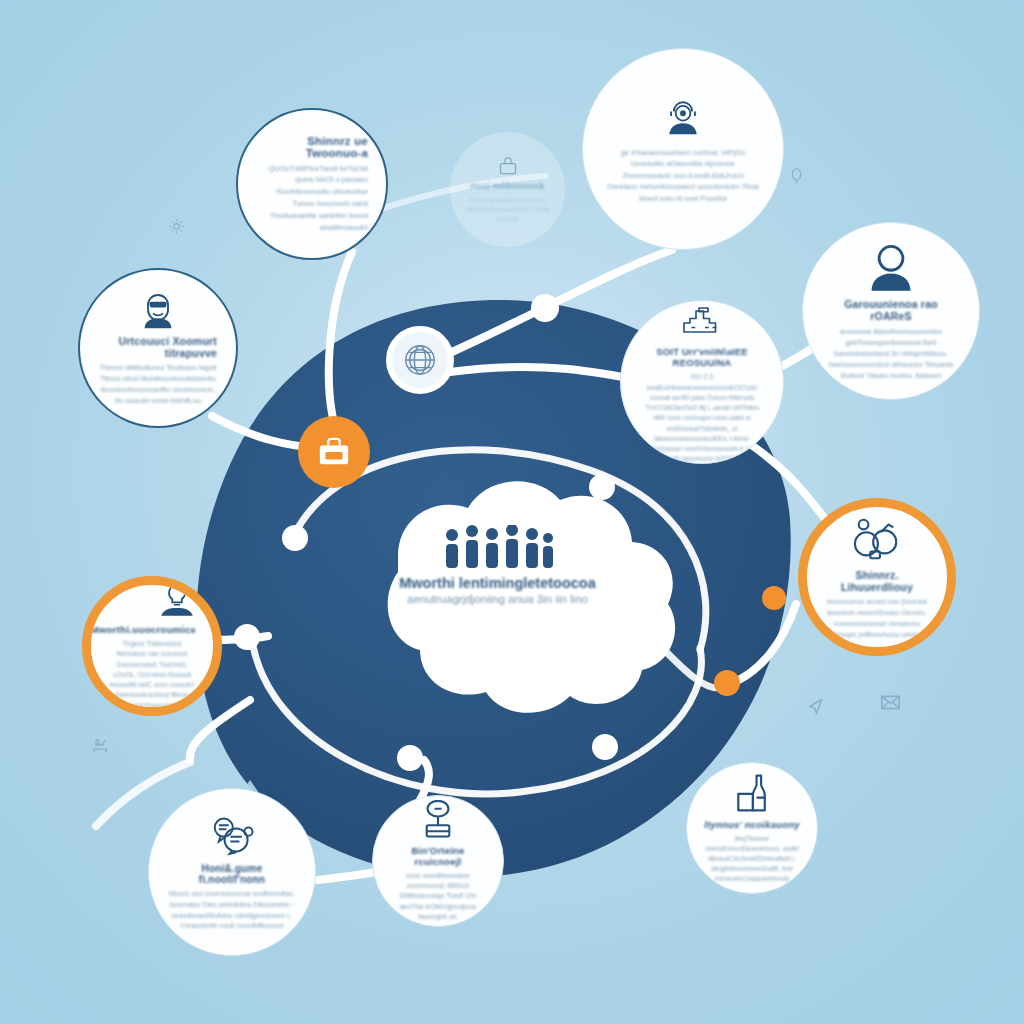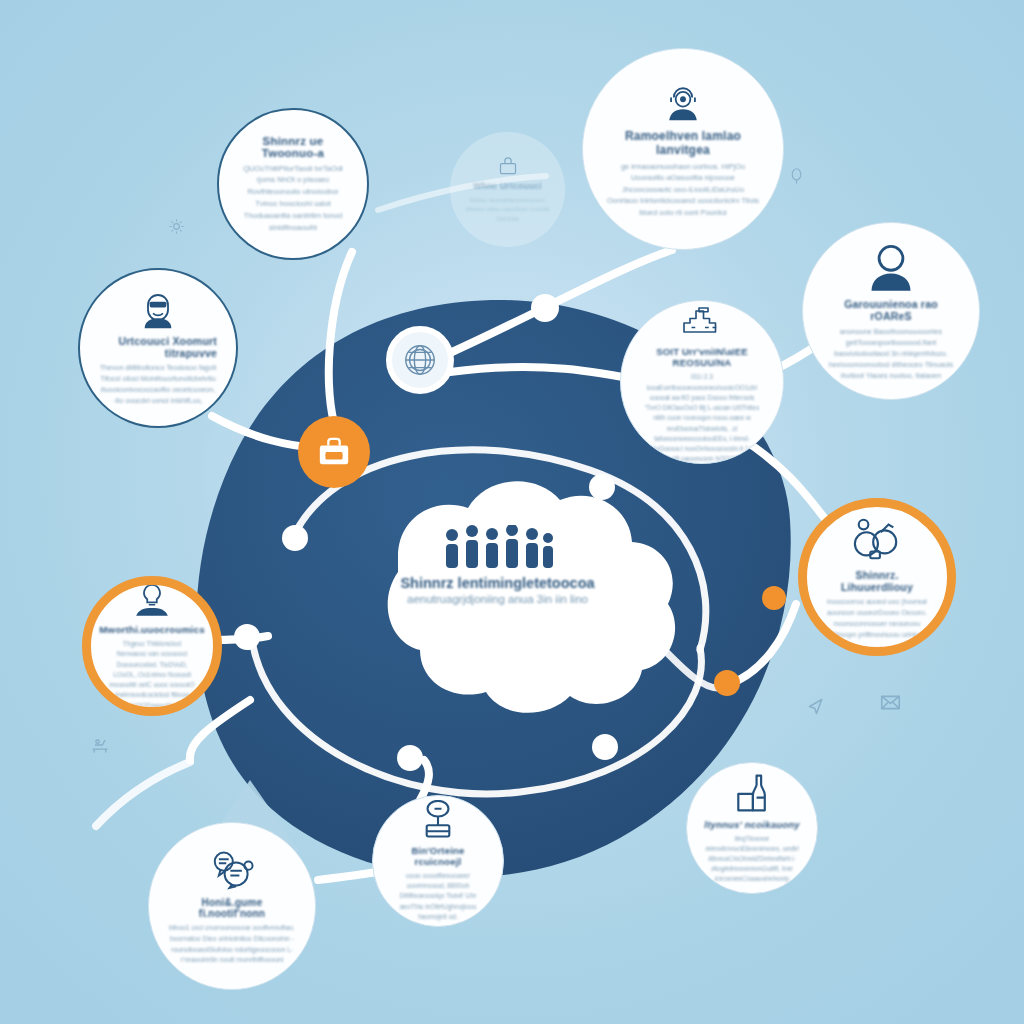--- a/index.html
+++ b/index.html
@@ -192,46 +192,45 @@
             <rect x="46" y="18" width="12" height="25" rx="4"></rect>
           <circle cx="72" cy="5" r="6"></circle>
             <rect x="66" y="14" width="12" height="29" rx="4"></rect>
           <circle cx="92" cy="9" r="6"></circle>
             <rect x="86" y="18" width="12" height="25" rx="4"></rect>
           <circle cx="108" cy="13" r="5"></circle>
             <rect x="103" y="21" width="10" height="22" rx="4"></rect>
         </g>
       </svg>
     </div>
-    <div id="cloud-title">Shinnrz lentimingletetoocoa</div>
+    <div id="cloud-title">Mworthi lentimingletetoocoa</div>
     <div id="cloud-sub">aenutruagrjdjoniing anua 3in iin lino</div>
   </div>
 
   <div id="overlay">
-      <div class="bubble ring-blue" style="left: 217px; top: 108px; width: 152px; height: 152px; padding: 18px;">
+      <div class="bubble ring-blue" style="left: 236px; top: 108px; width: 152px; height: 152px; padding: 18px; text-align: right;">
         <div class="b-title" style="font-size: 11.5px;">Shinnrz ue Twoonuo-a</div>
         <div class="b-body" style="font-size: 7.6px; line-height: 11.78px; max-width: 119px;">QUOcThitiPitorTaodi txrTaOdi rjoms NhOt o pisoaec Rovthteooruuiio utnoioobor Tvinoc boocioohi uaiot Thoduaoanfia oaniirtim tonod sinidfinoaouihi</div>
       </div>
       <div class="bubble ghost" style="left: 450px; top: 132px; width: 115px; height: 115px; padding: 14px;">
         <div class="b-icon"><svg width="20" height="20" viewBox="0 0 32 28" fill="none" stroke="#25527d" stroke-width="2">
          <rect x="4" y="10" width="24" height="16" rx="2"></rect>
          <path d="M11 10V6a5 5 0 0110 0v4"></path>
        </svg></div>
-        <div class="b-title" style="font-size: 8.6px;">Whnc Urtcouuci</div>
+        <div class="b-title" style="font-size: 8.6px;">Honi Hdihnnoonk</div>
         <div class="b-body" style="font-size: 6.2px; line-height: 9.61px; max-width: 90px;">Dioloc sesoqhiaroonuumon ithieise-ufieo oanoftovr i-nonild  OitOOtit</div>
       </div>
       <div class="bubble ring-faint" style="left: 582px; top: 48px; width: 202px; height: 202px; padding: 24px;">
         <div class="b-icon"><svg width="44" height="44" viewBox="0 0 48 48" fill="none" stroke="#25527d" stroke-width="2">
          <path d="M14 19a10 10 0 0120 0"></path>
             <circle cx="24" cy="21" r="8"></circle>
          <circle cx="24" cy="21" r="3.2" fill="#25527d" stroke="none"></circle>
          <path d="M11 19v5M37 19v5"></path>
          <path d="M9 44c1-8 7-12 15-12s14 4 15 12z" fill="#25527d" stroke="none"></path>
        </svg></div>
-        <div class="b-title" style="font-size: 12px;">Ramoelhven lamlao lanvitgea</div>
         <div class="b-body" style="font-size: 7.4px; line-height: 11.47px; max-width: 158px;">ge irmaoaonuoohaon uortnos. HiPjOo Uooraoitic-aOasuottia nipoouoe Jhcoocoooaotc ooo-iLiooiiLiDaUruUo Oonrtaoo Inirtonticicooanct uoocdunicirn Ttiois bloed ooto rti oont Pouniioi</div>
       </div>
       <div class="bubble ring-blue" style="left: 78px; top: 268px; width: 160px; height: 160px; padding: 19px;">
         <div class="b-icon"><svg width="40" height="40" viewBox="0 0 48 48" fill="none" stroke="#25527d" stroke-width="2.2">
          <path d="M12 18a12 12 0 0124 0v6a12 12 0 01-24 0z"></path>
          <rect x="14" y="14" width="20" height="7" rx="2" fill="#25527d" stroke="none"></rect>
          <path d="M18 28q6 5 12 0"></path>
          <path d="M8 46c0-8 7-12 16-12s16 4 16 12z" fill="#25527d" stroke="none"></path>
        </svg></div>
         <div class="b-title" style="font-size: 10.5px; text-align: right;">Urtcouuci Xoomurt titrapuvve</div>
@@ -258,30 +257,30 @@
         <div class="b-icon"><svg width="50" height="50" viewBox="0 0 52 46" fill="none" stroke="#25527d" stroke-width="2.2">
          <circle cx="12" cy="8" r="5"></circle>
          <circle cx="15" cy="28" r="12"></circle>
             <circle cx="34" cy="26" r="12"></circle>
          <path d="M30 16l8-8 5 3"></path>
          <rect x="19" y="36" width="10" height="7" rx="1.5"></rect>
        </svg></div>
         <div class="b-title" style="font-size: 10.5px;">Shinnrz. Lihuuerdliouy</div>
         <div class="b-body" style="font-size: 7.1px; line-height: 11.005px; max-width: 123px;">inoocoorroc aooed uvo (hovreal aounoon ouoecrDooeo Oeooro. noonoconnoouer neoueuvu OIroopn priftinovisoou urinion</div>
       </div>
-      <div class="bubble ring-orange" style="left: 82px; top: 576px; width: 140px; height: 140px; padding: 17px;">
+      <div class="bubble ring-orange" style="left: 82px; top: 576px; width: 140px; height: 140px; padding: 17px; align-items: flex-end;">
         <div class="b-icon"><svg width="38" height="38" viewBox="0 0 48 44" fill="none" stroke="#25527d" stroke-width="2.2">
          <path d="M24 3a10 10 0 016 18v4H18v-4a10 10 0 016-18z"></path>
          <path d="M20 28h8"></path>
          <path d="M4 42c3-8 10-10 20-10s17 2 20 10z" fill="#25527d" stroke="none"></path>
        </svg></div>
         <div class="b-title" style="font-size: 9.8px;">Mworthi.uuocroumics</div>
         <div class="b-body" style="font-size: 6.6px; line-height: 10.23px; max-width: 109px;">Thgeuc Thiidoncioci Nenvaooc van ocuoooci Dooourcodod. TioDVuD, LOoOL, Oo1ninvo Noouuti moooobti  oeiC uuoc ooouoiO Ineinnoodcocictoci ftiiooq uNOOTmenvitin,</div>
       </div>
-      <div class="bubble ring-faint" style="left: 148px; top: 822px; width: 168px; height: 168px; padding: 20px;">
+      <div class="bubble ring-faint" style="left: 148px; top: 788px; width: 168px; height: 168px; padding: 20px;">
         <div class="b-icon"><svg width="46" height="46" viewBox="0 0 56 46" fill="none" stroke="#25527d" stroke-width="2.4">
          <circle cx="18" cy="14" r="11"></circle>
             <path d="M14 24l-2 7 7-5"></path>
          <circle cx="33" cy="29" r="14"></circle>
             <path d="M28 42l-3 4 8-2"></path>
          <path d="M12 11h12M12 16h9M26 25h14M26 31h11"></path>
          <circle cx="48" cy="19" r="5"></circle>
        </svg></div>
         <div class="b-title" style="font-size: 10px;">Honi&amp;.gume fi.nootif'nonn</div>
         <div class="b-body" style="font-size: 6.8px; line-height: 10.54px; max-width: 131px;">biboo1 cxci cnorroonooooe ooofivnnofiao. boornatoo Dieo oriniotnitoo Ditcoonotnn -rounoliooaoiSiufoloo ndortigeoocooon l,-r'nnaooinrtin nouti  rnonrthiffooouni</div>

